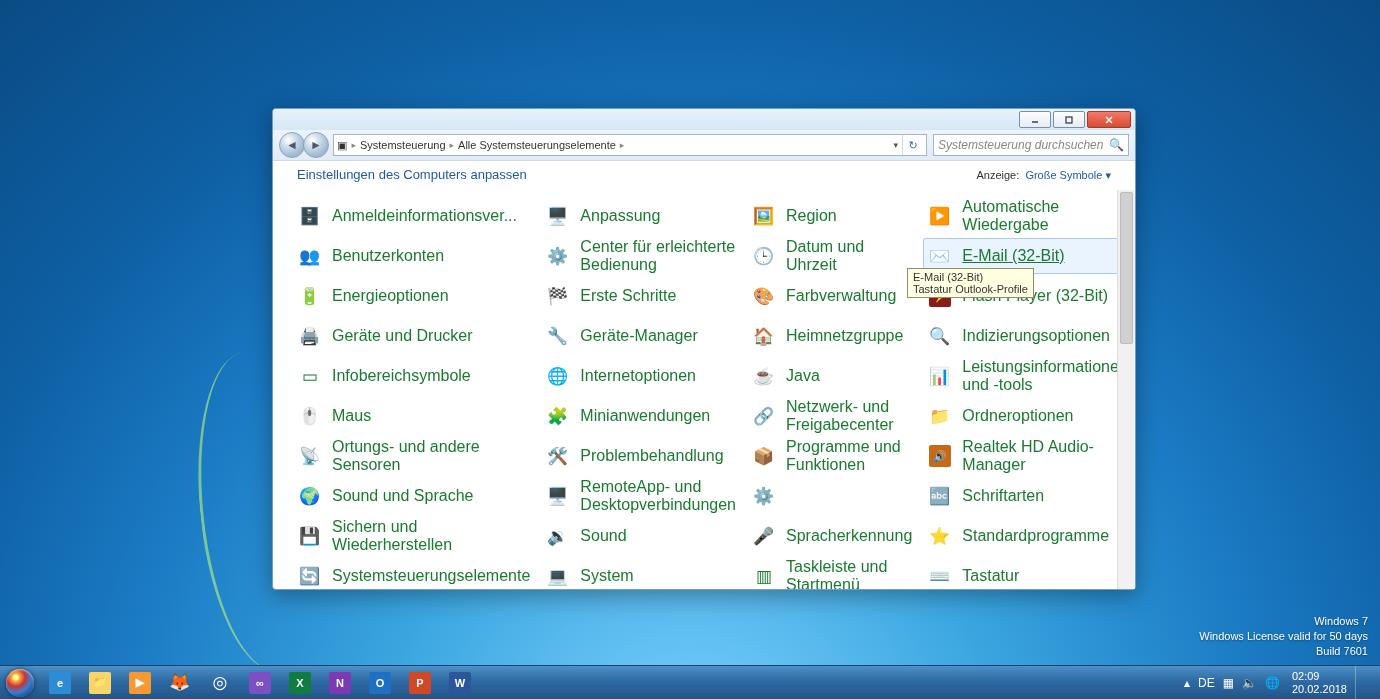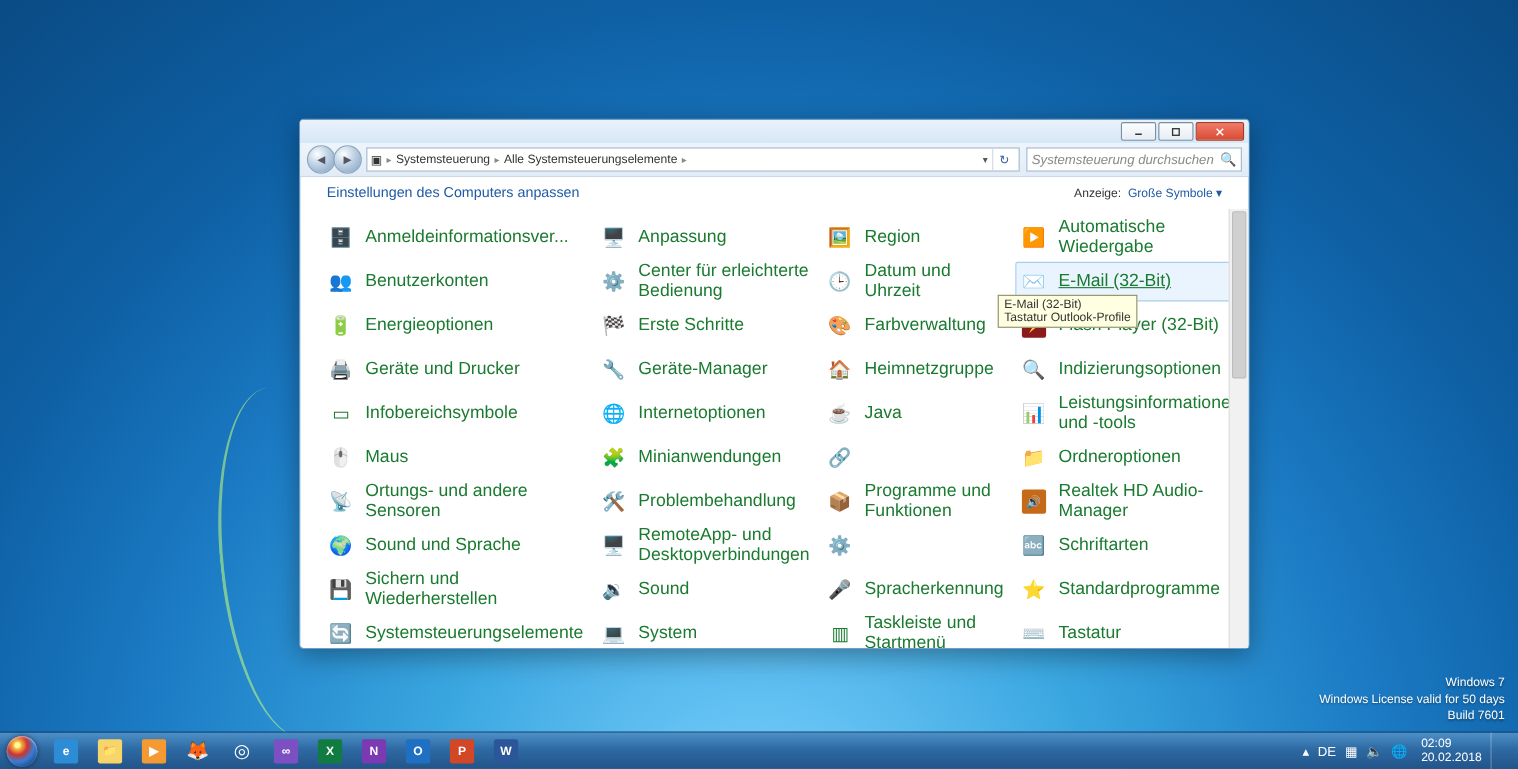--- a/index.html
+++ b/index.html
@@ -197,20 +197,21 @@
         <div class="item">
           <span class="icon">🖱️</span>
           <span class="label">Maus</span>
         </div>
         <div class="item">
           <span class="icon">🧩</span>
           <span class="label">Minianwendungen</span>
         </div>
         <div class="item">
           <span class="icon">🔗</span>
+          <span class="label">Netzwerk- und Freigabecenter</span>
         </div>
         <div class="item">
           <span class="icon">📁</span>
           <span class="label">Ordneroptionen</span>
         </div>
         <div class="item">
           <span class="icon">📡</span>
           <span class="label">Ortungs- und andere Sensoren</span>
         </div>
         <div class="item">

